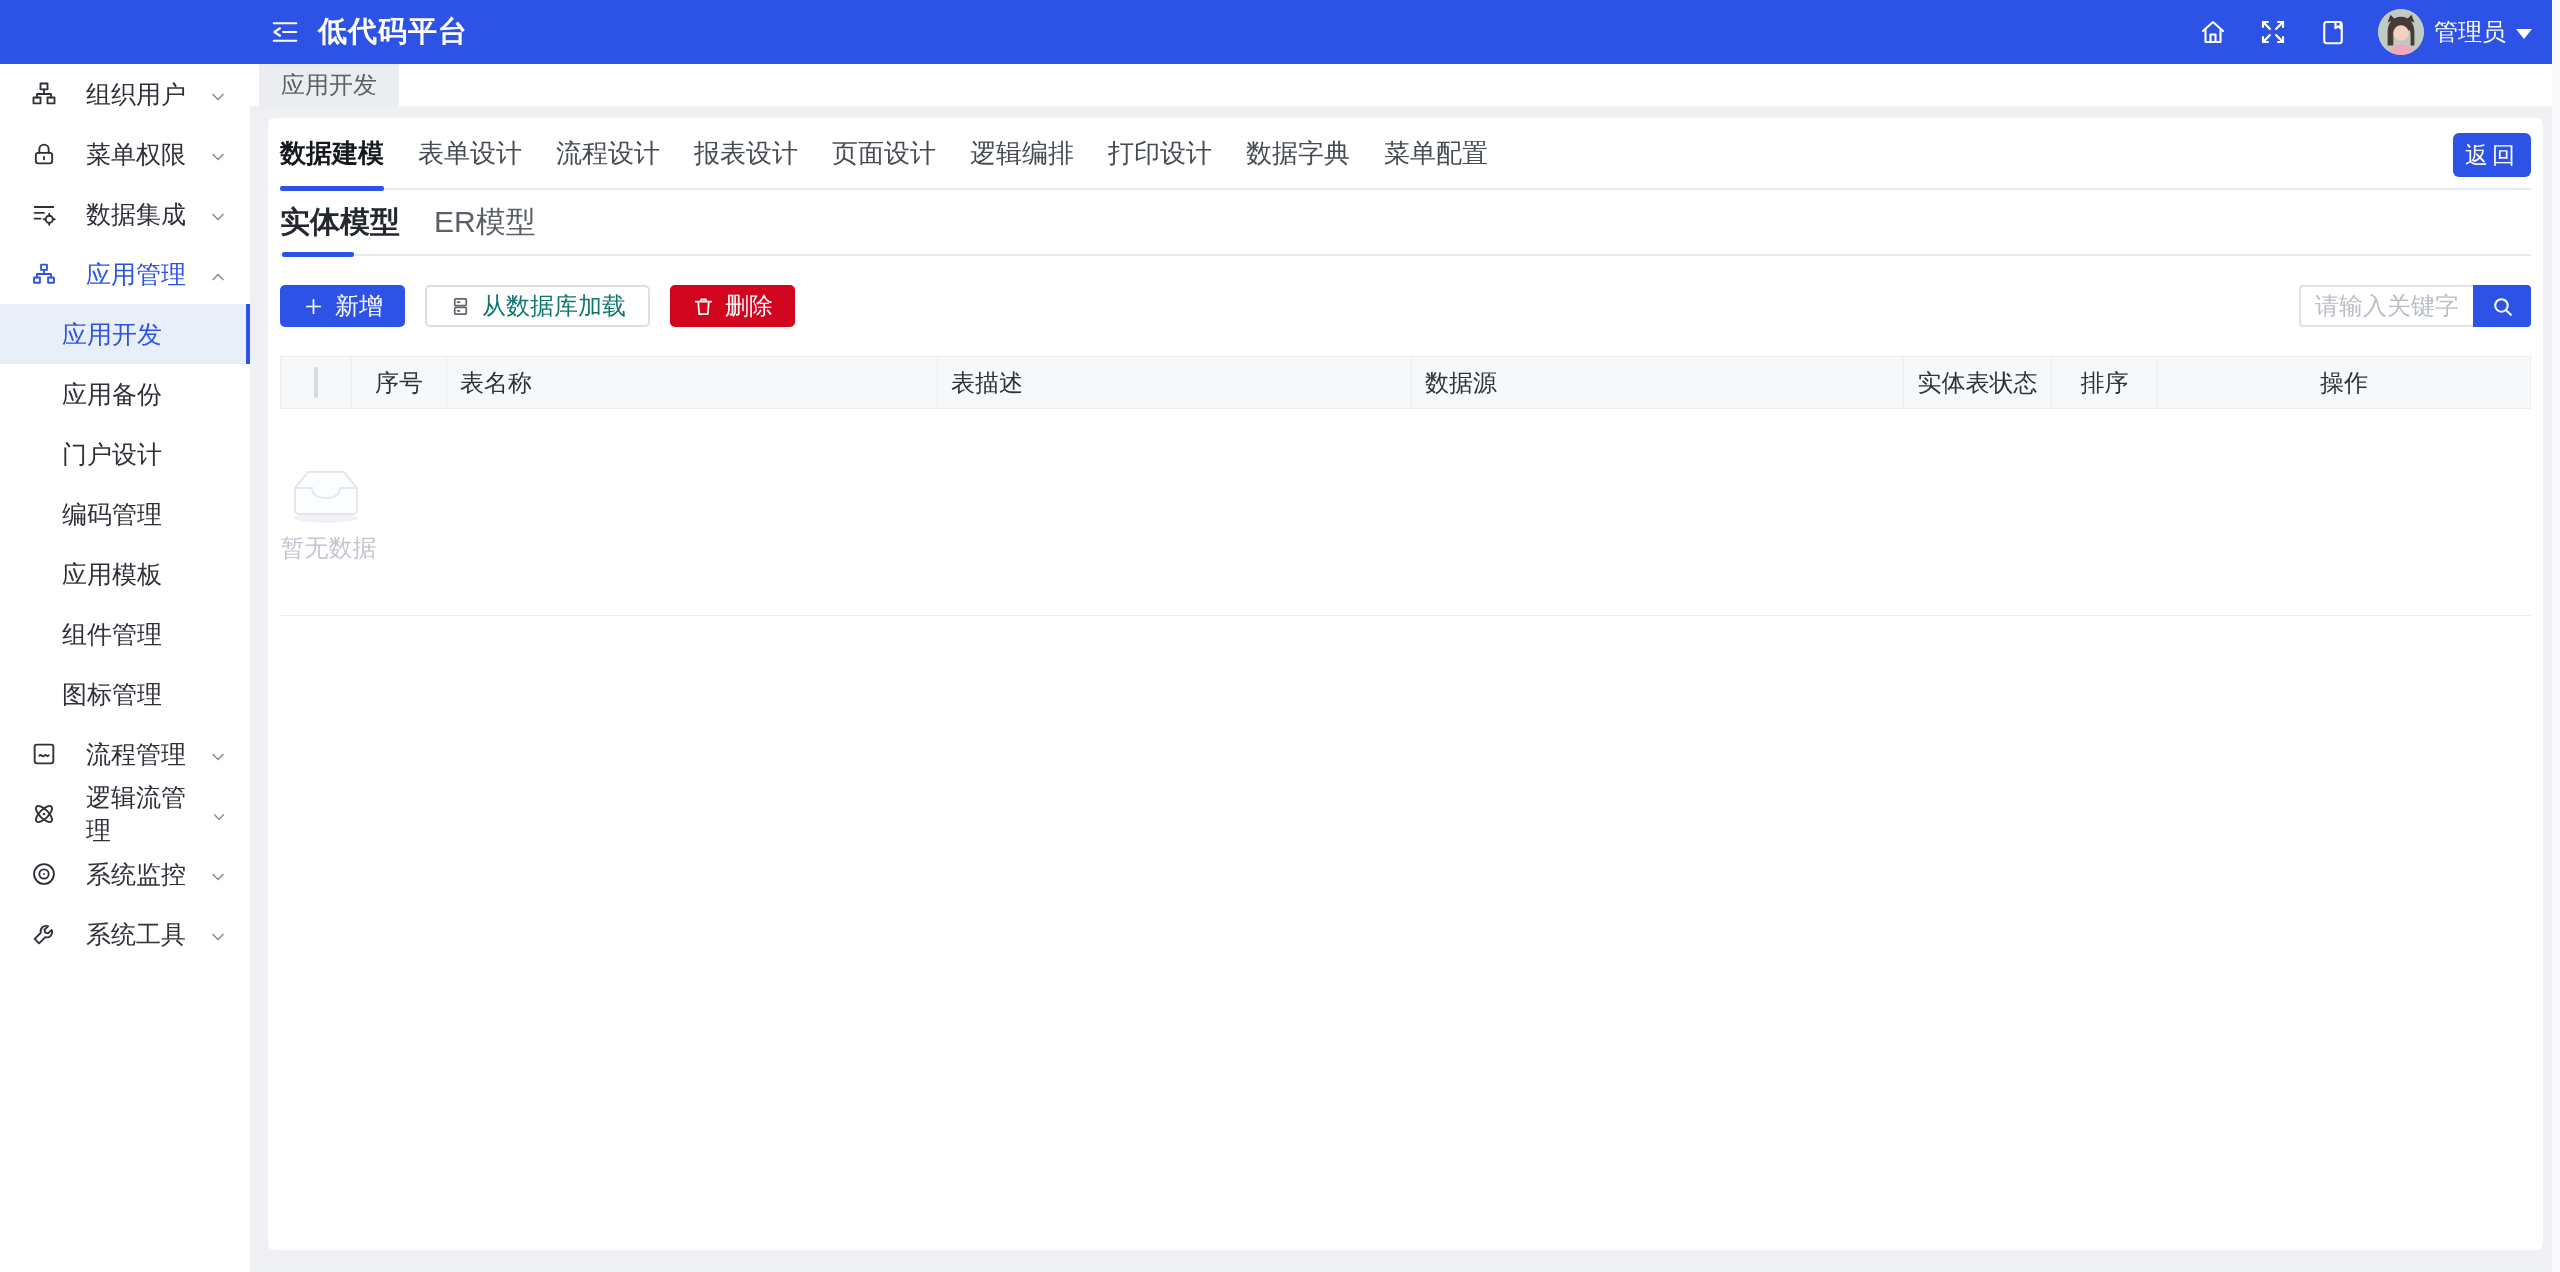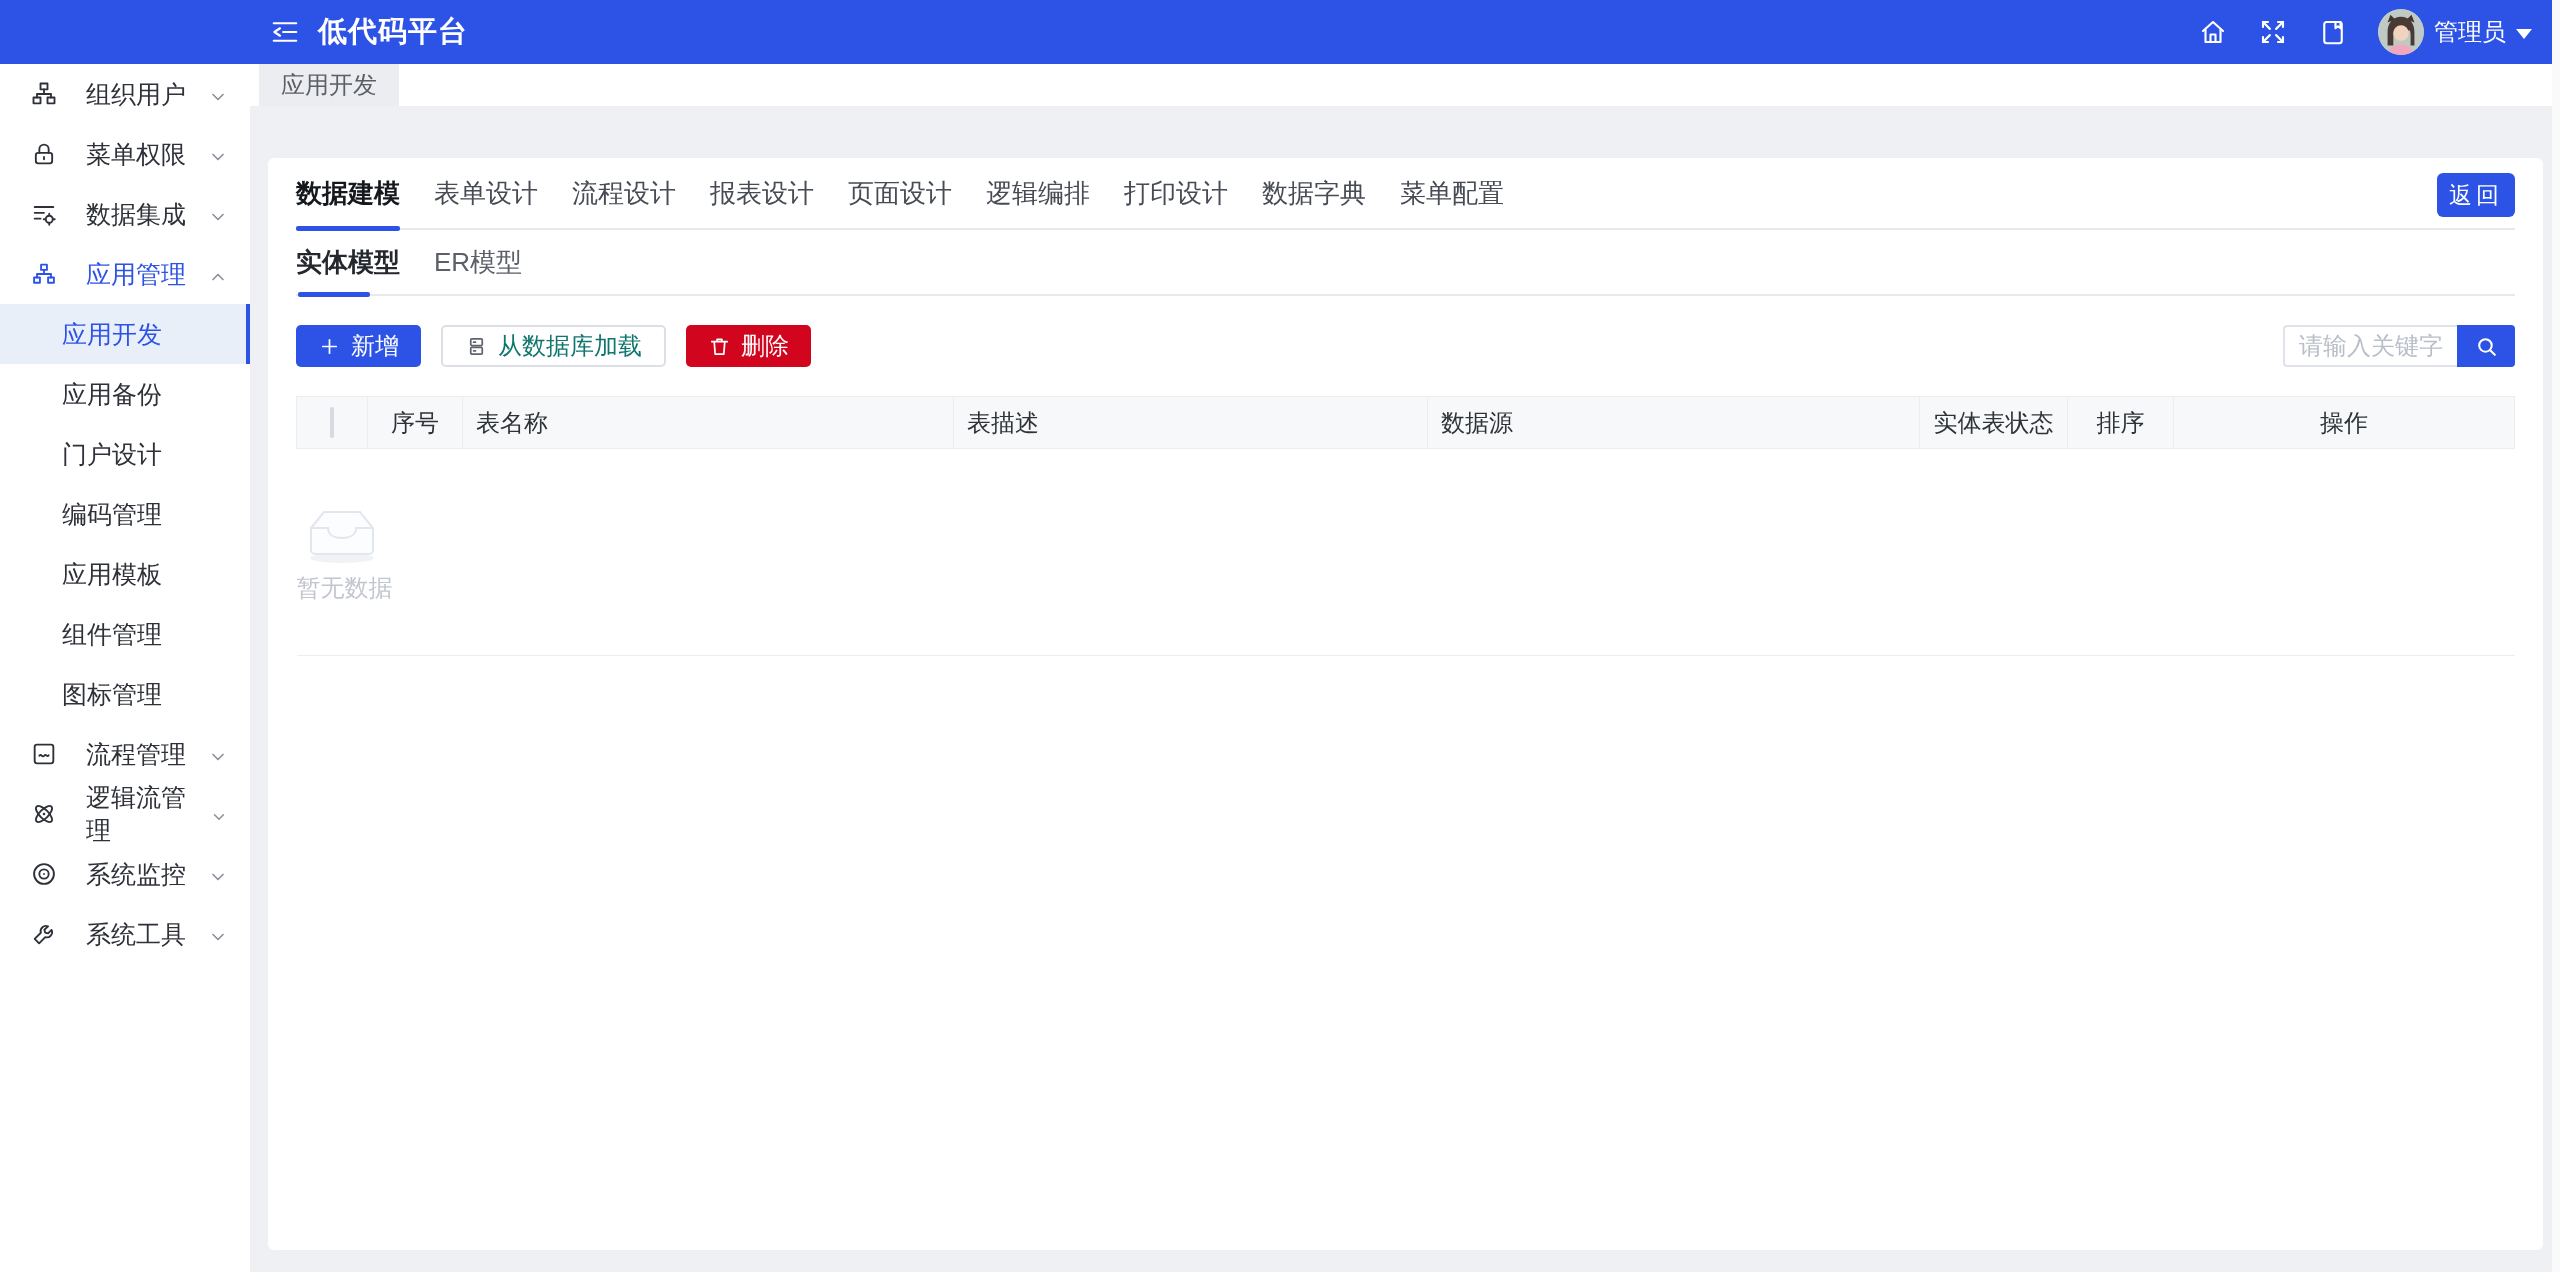--- a/index.html
+++ b/index.html
@@ -45,36 +45,36 @@
   .tabstrip { position:absolute; left:250px; top:64px; right:0; height:42px;
     background:#fff; z-index:10; }
   .page-tab { position:absolute; left:9px; top:0; height:42px; min-width:102px;
     padding:0 22px; background:#ecedf1; color:#5c6066; font-size:24px;
     display:flex; align-items:center; justify-content:center; cursor:pointer; }
 
   
   .content { position:absolute; left:250px; top:106px; right:0; bottom:0;
     background:#eef0f4; }
   .card { position:absolute; left:18px; top:12px; right:17px; bottom:22px;
-    background:#fff; border-radius:6px; padding:0 28px;margin-top:40px; }
+    background:#fff; border-radius:6px; padding:0 12px; }
 
   .tabs-row { position:relative; height:72px; display:flex; align-items:center;
     border-bottom:2px solid #e7e9ee; }
   .tab { position:relative; height:72px; line-height:72px; margin-right:34px;
     font-size:26px; color:#464b54; cursor:pointer; white-space:nowrap; }
   .tab.active { color:#15181d; font-weight:700; }
   .tab.active::after { content:""; position:absolute; left:0; right:0;
     bottom:-2px; height:5px; background:#2d53e6; border-radius:2px; }
   .back-btn { position:absolute; right:0; top:15px; height:44px; padding:0 12px;
     background:#2d53e6; color:#fff; font-size:23px; border:none; border-radius:6px;
     display:flex; align-items:center; letter-spacing:4px; cursor:pointer; }
 
   .subtabs-row { position:relative; height:66px; display:flex; align-items:center;
     gap:34px; border-bottom:2px solid #e7e9ee; }
-  .subtab { position:relative; height:66px; line-height:66px; font-size:26px;
+  .subtab { position:relative; height:66px; line-height:66px; font-size:30px;
     color:#5a5f68; cursor:pointer; }
   .subtab.active { color:#24272e; font-weight:700; }
   .subtab.active::after { content:""; position:absolute; left:2px; width:72px;
     bottom:-2px; height:5px; background:#2d53e6; border-radius:2px; }
 
   .toolbar { position:relative; margin-top:29px; height:42px; display:flex;
     gap:20px; }
   .btn { height:42px; display:flex; align-items:center; gap:10px; font-size:24px;
     border-radius:5px; border:none; cursor:pointer; padding:0 22px; }
   .btn svg { width:23px; height:23px; stroke-width:1.8; stroke-linecap:round;

